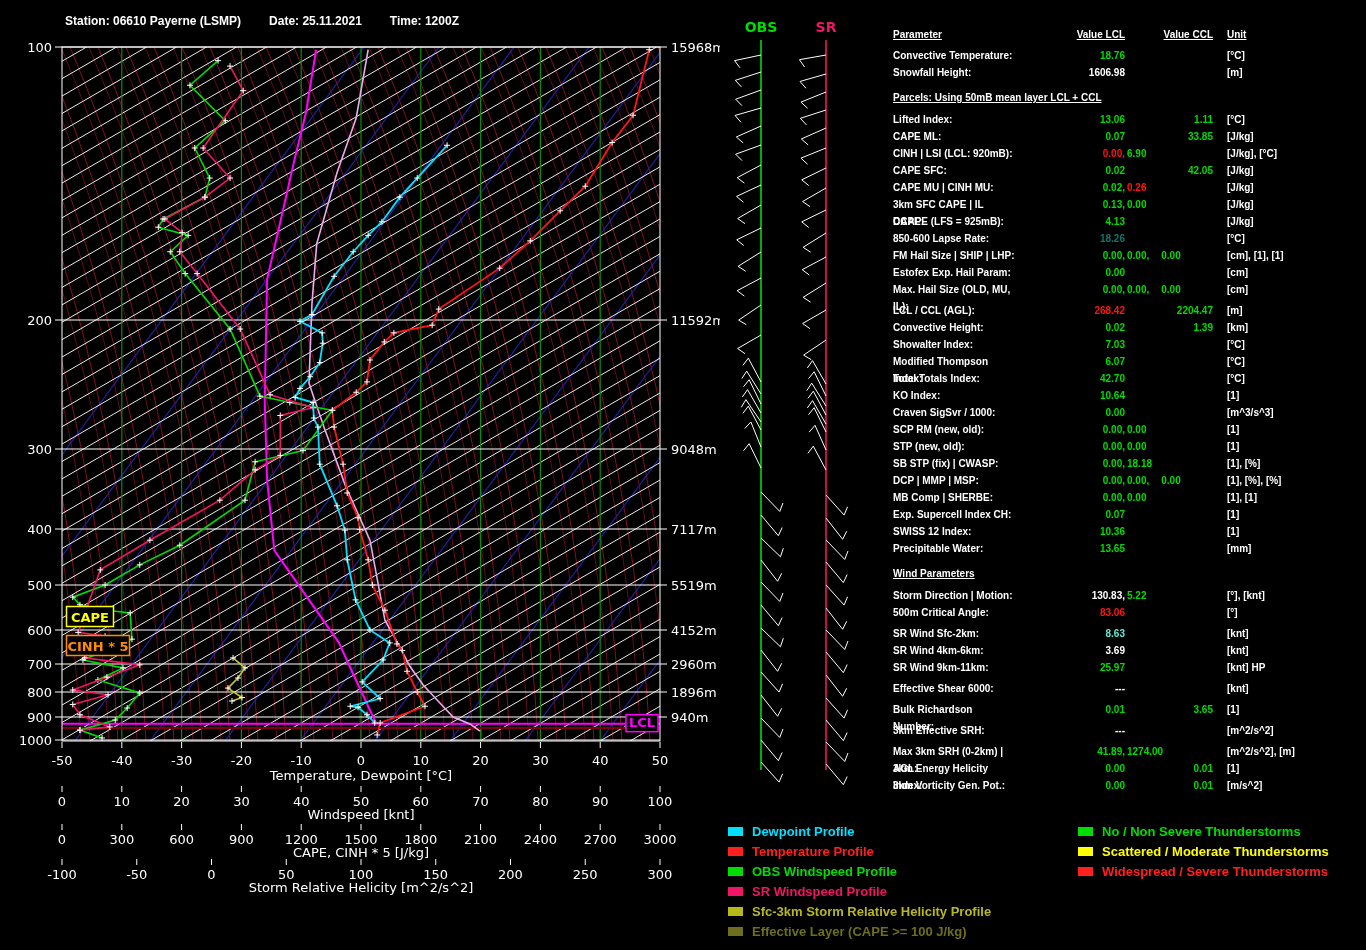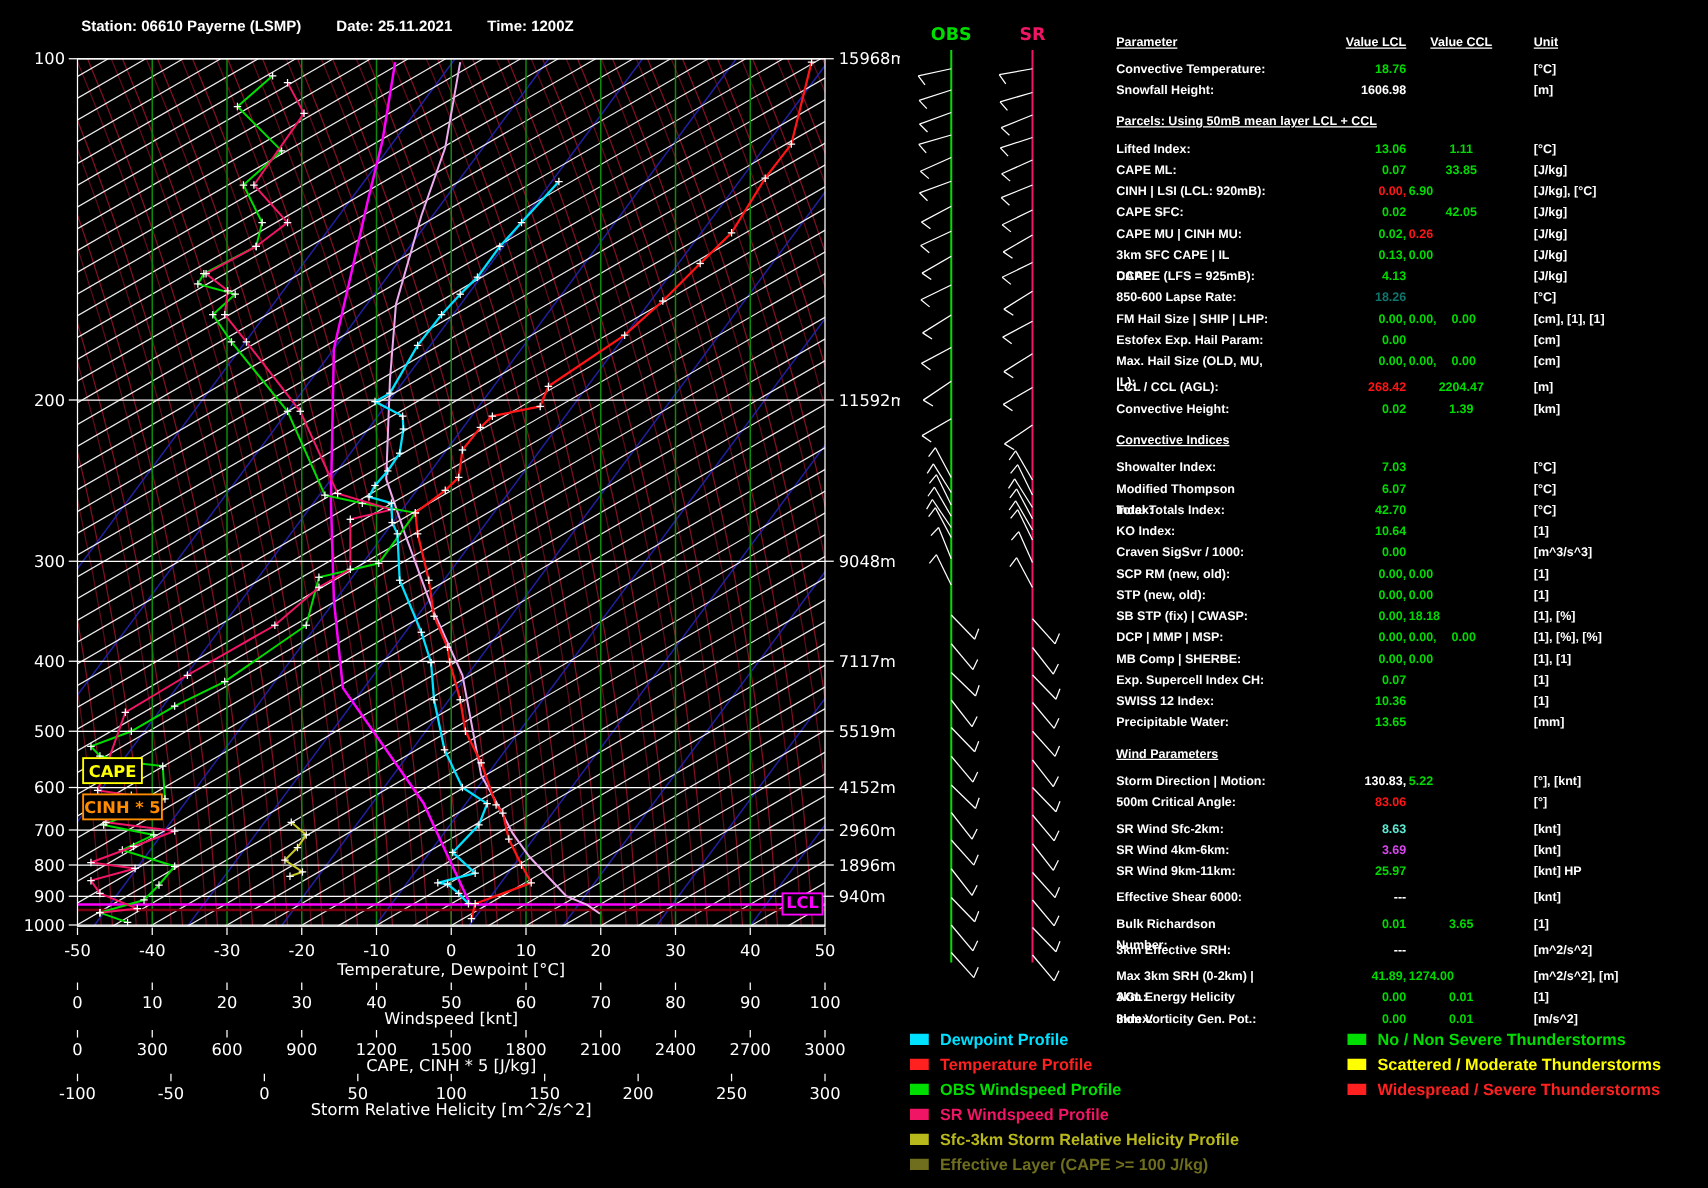--- a/index.html
+++ b/index.html
@@ -9,21 +9,21 @@
   .title span{margin-right:28px;}
   svg text{font-family:"DejaVu Sans",sans-serif;}
   
   #ptable{position:absolute;left:893px;top:26px;width:470px;color:#fff;
           font-size:10px;font-weight:700;line-height:17px;}
   .trow{display:grid;grid-template-columns:1fr 110px 88px 150px;height:17px;align-items:baseline;}
   .trow.gap{margin-top:4px;}
   .thead{margin-bottom:4px;}
   .thead .c{text-decoration:underline;}
   .cA{text-align:right;white-space:nowrap;}
-  .cB{text-align:center;white-space:nowrap;}
+  .cB{text-align:right;white-space:nowrap;}
   .cB.left{text-align:left;padding-left:2px;display:flex;gap:12px;}
   .cU{padding-left:14px;white-space:nowrap;}
   .sect{margin:8px 0 5px 0;}
   .sect span{text-decoration:underline;}
   
   .leg{position:absolute;font-size:13px;font-weight:700;}
   .legrow{display:flex;align-items:center;height:20px;}
   .sw{width:15px;height:9px;margin-right:9px;flex:none;}
 </style>
 </head>
@@ -894,21 +894,20 @@
         <div class="cA"><span style="color: rgb(255, 21, 21);">268.42</span></div>
         <div class="cB"><span style="color: rgb(0, 220, 0);">2204.47</span></div>
         <div class="cU">[m]</div>
       </div>
       <div class="trow">
         <div>Convective Height:</div>
         <div class="cA"><span style="color: rgb(0, 220, 0);">0.02</span></div>
         <div class="cB"><span style="color: rgb(0, 220, 0);">1.39</span></div>
         <div class="cU">[km]</div>
       </div>
-      <div class="sect"><span>Convective Indices</span></div>
       <div class="trow">
         <div>Showalter Index:</div>
         <div class="cA"><span style="color: rgb(0, 220, 0);">7.03</span></div>
         <div class="cB"></div>
         <div class="cU">[°C]</div>
       </div>
       <div class="trow">
         <div>Modified Thompson Index:</div>
         <div class="cA"><span style="color: rgb(0, 220, 0);">6.07</span></div>
         <div class="cB"></div>
@@ -1007,21 +1006,21 @@
         <div class="cU">[°]</div>
       </div>
       <div class="trow gap">
         <div>SR Wind Sfc-2km:</div>
         <div class="cA"><span style="color: #5eead4;">8.63</span></div>
         <div class="cB"></div>
         <div class="cU">[knt]</div>
       </div>
       <div class="trow">
         <div>SR Wind 4km-6km:</div>
-        <div class="cA"><span style="color: #d946ef;">3.69</span></div>
+        <div class="cA"><span style="color: #ffffff;">3.69</span></div>
         <div class="cB"></div>
         <div class="cU">[knt]</div>
       </div>
       <div class="trow">
         <div>SR Wind 9km-11km:</div>
         <div class="cA"><span style="color: rgb(0, 220, 0);">25.97</span></div>
         <div class="cB"></div>
         <div class="cU">[knt] HP</div>
       </div>
       <div class="trow gap">

